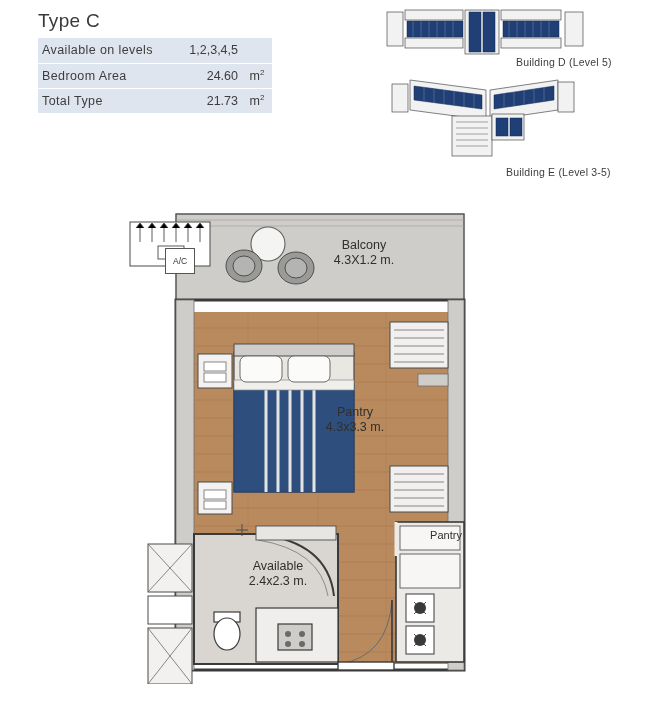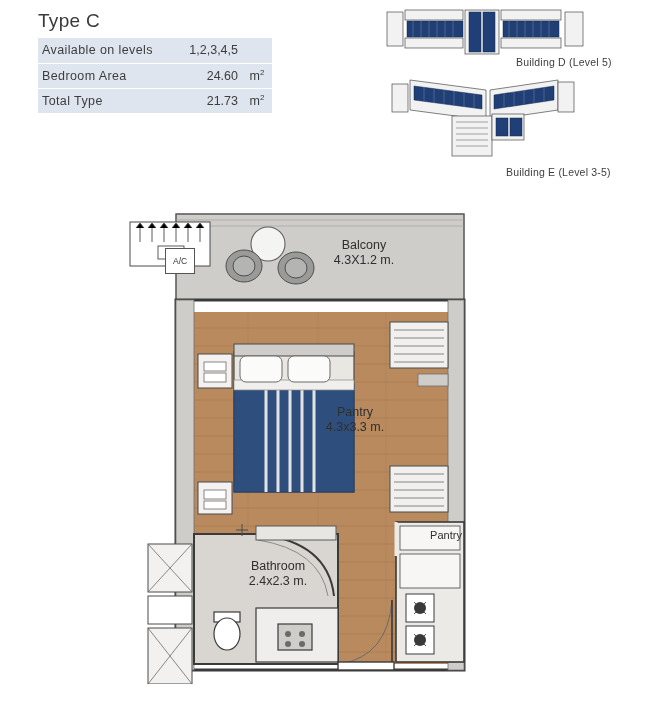--- a/index.html
+++ b/index.html
@@ -353,21 +353,21 @@
       <span>Balcony</span><br>
       <span>4.3X1.2 m.</span>
     </div>
 
     <div class="fp-label" style="left:172px; top:201px; width:110px;">
       <span>Pantry</span><br>
       <span>4.3x3.3 m.</span>
     </div>
 
     <div class="fp-label" style="left:100px; top:355px; width:100px;">
-      <span>Bathroom</span><br>
+      <span>Available</span><br>
       <span>2.4x2.3 m.</span>
     </div>
 
     <div class="fp-label small" style="left:288px; top:324px; width:60px;">Pantry</div>
 
     <div class="ac-label" style="left:37px; top:44px;">A/C</div>
   </div>
 
 </div>
 

